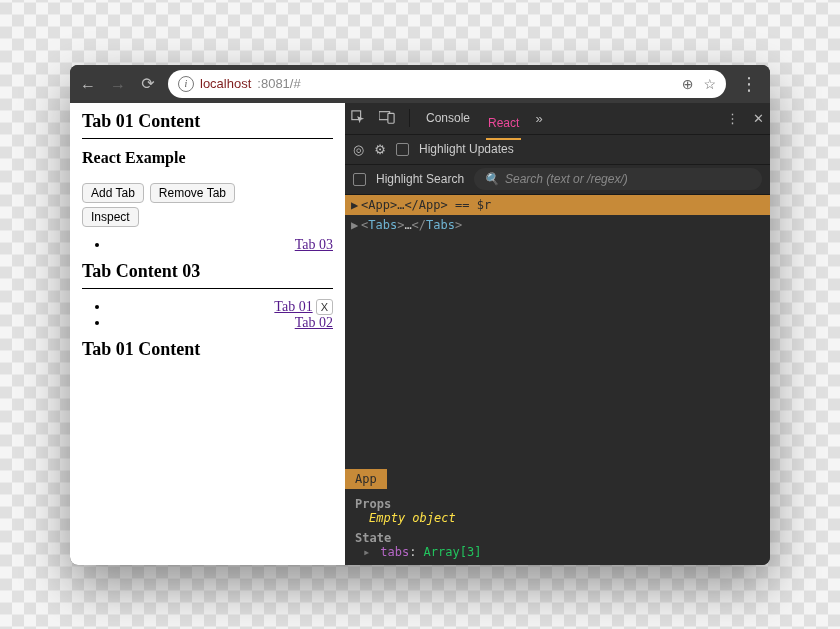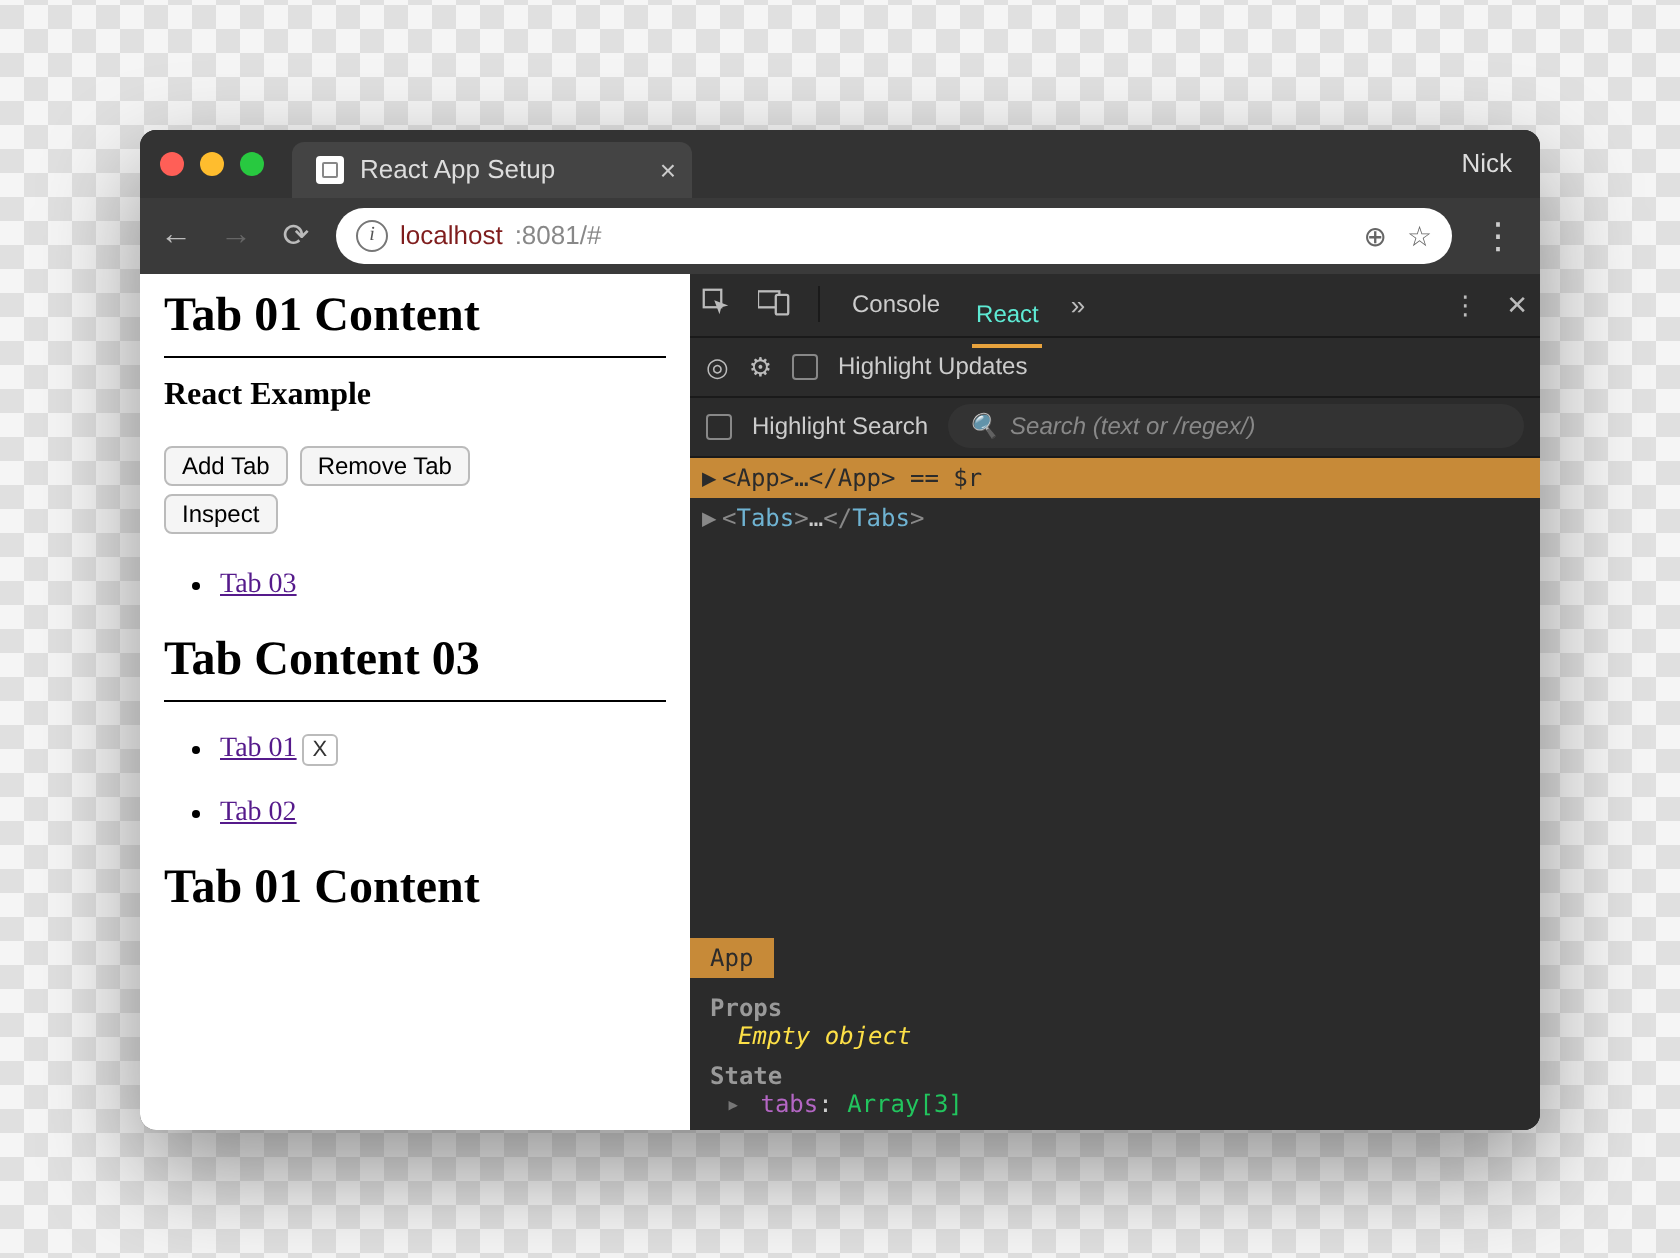--- a/index.html
+++ b/index.html
@@ -49,44 +49,44 @@
   .url-host { color:#7f1d1d; }
   .url-rest { color:#888; }
   .url-icons { margin-left:auto; display:flex; gap:10px; color:#666; font-size:14px;}
   .more-v { color:#ccc; font-size:18px; padding:0 4px; cursor:pointer;}
   
   .viewport { flex:1; display:flex; min-height:0; }
   .page {
     width: 275px; background:#fff; color:#000; padding:6px 12px; overflow:auto;
     font-family: "Times New Roman", Georgia, serif;
   }
-  .page h2 { font-size:24px; font-weight:bold; margin:2px 0 6px; }
+  .page h2 { font-size:18px; font-weight:bold; margin:2px 0 6px; }
   .page hr { border:none; border-top:1px solid #000; margin:4px 0 10px; height:0;}
   .page h1 { font-size:16px; margin-bottom:14px; }
   .page button {
     font: 12px -apple-system, sans-serif;
     background:#f5f5f5; border:1px solid #bbb; border-radius:4px; padding:2px 8px;
     margin:2px 2px 2px 0; cursor:pointer;
   }
   .page ul { margin:8px 0 8px 28px; }
-  .page li { font-size:14px; margin:16px 0;}
+  .page li { font-size:14px; margin:0 0;text-align:right;}
   .page a { color:#551a8b; text-decoration:underline; }
   .xchip{display:inline-block;border:1px solid #bbb;border-radius:3px;padding:0 4px;font:11px -apple-system,sans-serif;color:#333;margin-left:3px;line-height:14px;}
   
   .devtools {
     flex:1; background:#2b2b2b; color:#ccc; display:flex; flex-direction:column; font-size:12px;
     font-family: -apple-system, sans-serif;
   }
   .dt-tabs {
     height:32px; display:flex; align-items:center; padding:0 6px; gap:14px;
     border-bottom:1px solid #1a1a1a; background:#2b2b2b;
   }
   .dt-ibtn { color:#bbb; font-size:13px; cursor:pointer;}
   .dt-tab { color:#ccc; padding:0 2px; height:32px; display:flex; align-items:center; cursor:pointer;}
-  .dt-tab.active { color:#5eead4; border-bottom:2px solid #e8a33d;margin-top:12px; }
+  .dt-tab.active { color:#ec4899; border-bottom:2px solid #e8a33d;margin-top:12px; }
   .dt-right { margin-left:auto; display:flex; gap:14px; align-items:center;}
   .dt-row2 {
     height:30px; display:flex; align-items:center; gap:10px; padding:0 8px;
     border-bottom:1px solid #1a1a1a;
   }
   .chk { width:13px; height:13px; border:1px solid #888; border-radius:2px; display:inline-block; }
   .dt-row3 {
     height:30px; display:flex; align-items:center; gap:10px; padding:0 8px;
     border-bottom:1px solid #1a1a1a;
   }
@@ -115,33 +115,20 @@
   .empty { color:#fde047; font-style:italic; margin-left:14px;}
   .state-line { margin-left:8px; }
   .key { color:#b466c4; }
   .val { color:#22c55e; }
   .tri2 { color:#777; display:inline-block; width:10px;}
 </style>
 </head>
 <body>
 
 <div class="window">
-  <div class="titlebar">
-    <div class="traffic">
-      <div class="dot red"></div>
-      <div class="dot yellow"></div>
-      <div class="dot green"></div>
-    </div>
-    <div class="tab">
-      <span class="favicon"></span>
-      <span>React App Setup</span>
-      <span class="close">×</span>
-    </div>
-    <div class="profile">Nick</div>
-  </div>
 
   <div class="addrbar">
     <span class="nav-btn">←</span>
     <span class="nav-btn disabled">→</span>
     <span class="nav-btn">⟳</span>
     <div class="url-box">
       <span class="info">i</span>
       <span class="url-host">localhost</span>
         <span class="url-rest">:8081/#</span>
       <span class="url-icons">

